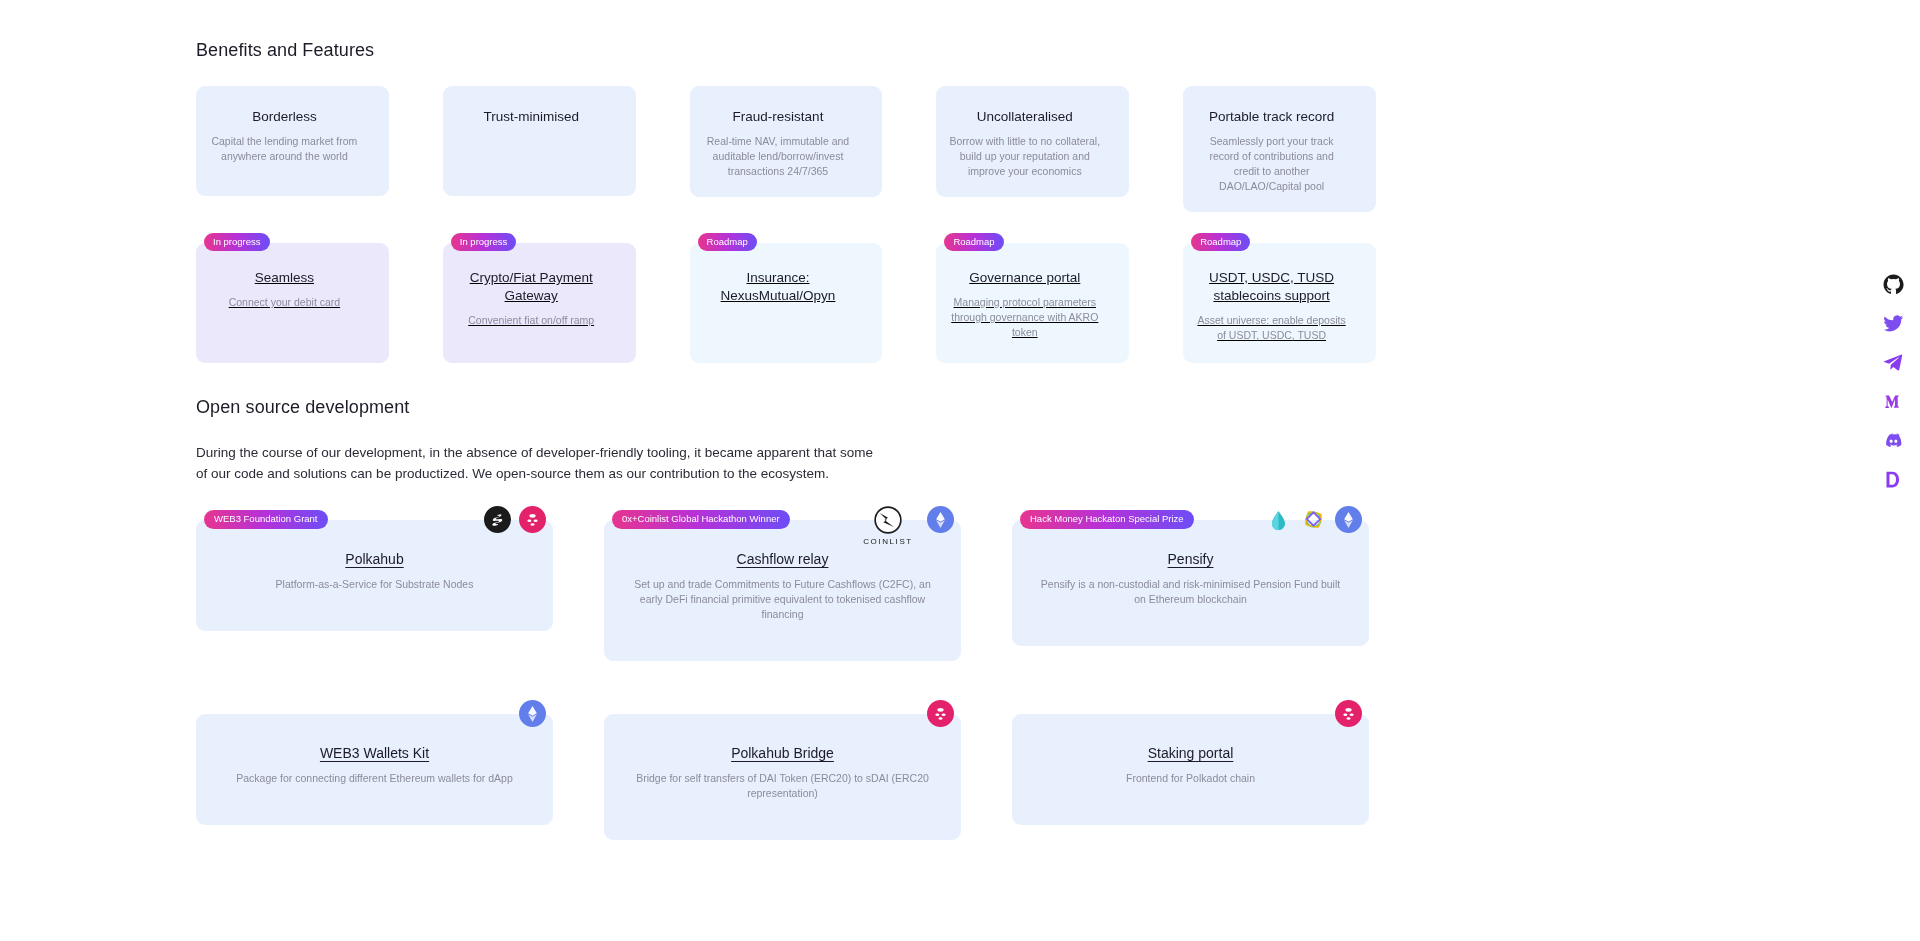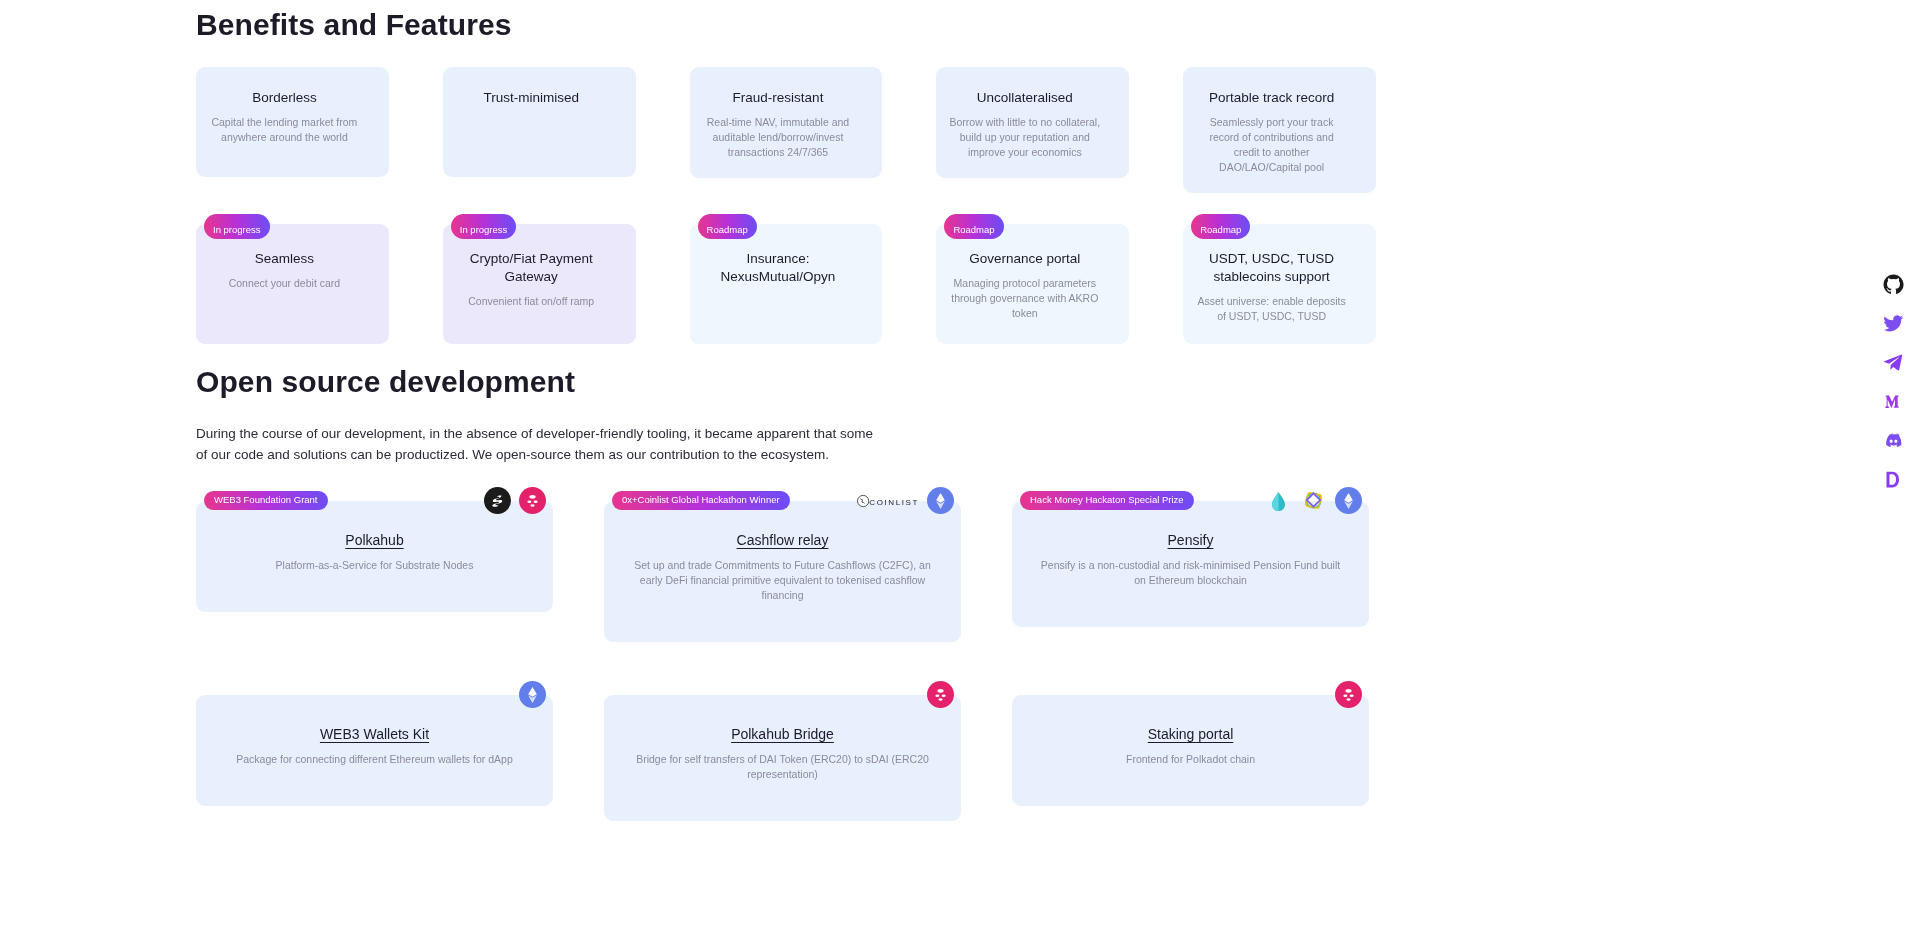--- a/index.html
+++ b/index.html
@@ -12,24 +12,25 @@
   }
   .page {
     position: relative;
     width: 1920px;
     height: 941px;
     background: #ffffff;
   }
 
   
   .section-title {
-    font-size: 30px;
-    font-weight: 700;
+    font-size: 18px;
+    font-weight: 400;
     color: #1c1c28;
     letter-spacing: 0.1px;
+    margin-top: 32px;
   }
 
   
   .benefits-wrap { position: absolute; left: 196px; top: 8px; width: 1180px; }
   .benefits-title { margin-bottom: 25px; }
 
   .row {
     display: flex;
     gap: 54px;
   }
@@ -54,29 +55,29 @@
   }
   .card-desc {
     font-size: 10.5px;
     line-height: 15px;
     color: #8b8b9b;
     font-weight: 400;
   }
 
   
   .row2 { margin-top: 31px; }
-  .row2 .card { min-height: 120px; padding-top: 26px; }
+  .row2 .card { min-height: 120px; padding-top: 26px; text-decoration: underline; }
 
   .badge {
     position: absolute;
     top: -10px;
     left: 8px;
     z-index: 3;
     display: inline-block;
-    padding: 10px 9px 4px 9px;
+    padding: 3px 9px 4px 9px;
     border-radius: 999px;
     font-size: 9.5px;
     line-height: 11px;
     color: #ffffff;
     font-weight: 400;
     white-space: nowrap;
     background: linear-gradient(90deg, #e7358f 0%, #b631d8 50%, #6d4df6 100%);
   }
 
   
@@ -148,21 +149,21 @@
     cursor: pointer;
     flex: 0 0 auto;
   }
   .ic svg { display: block; }
   .ic-dark { background: #1b1b1b; }
   .ic-pink { background: #e4216b; }
   .ic-eth  { background: #627eea; }
   .ic-plain { background: transparent; }
 
   .coinlist {
-    display: flex; flex-direction: row; align-items: center;
+    display: flex; flex-direction: column; align-items: center;
     width: 62px; cursor: pointer; justify-content: center;
   }
   .coinlist-word {
     font-size: 8px;
     letter-spacing: 1.6px;
     color: #1b1b1b;
     margin-top: 3px;
     font-family: "Liberation Sans", sans-serif;
   }
 

